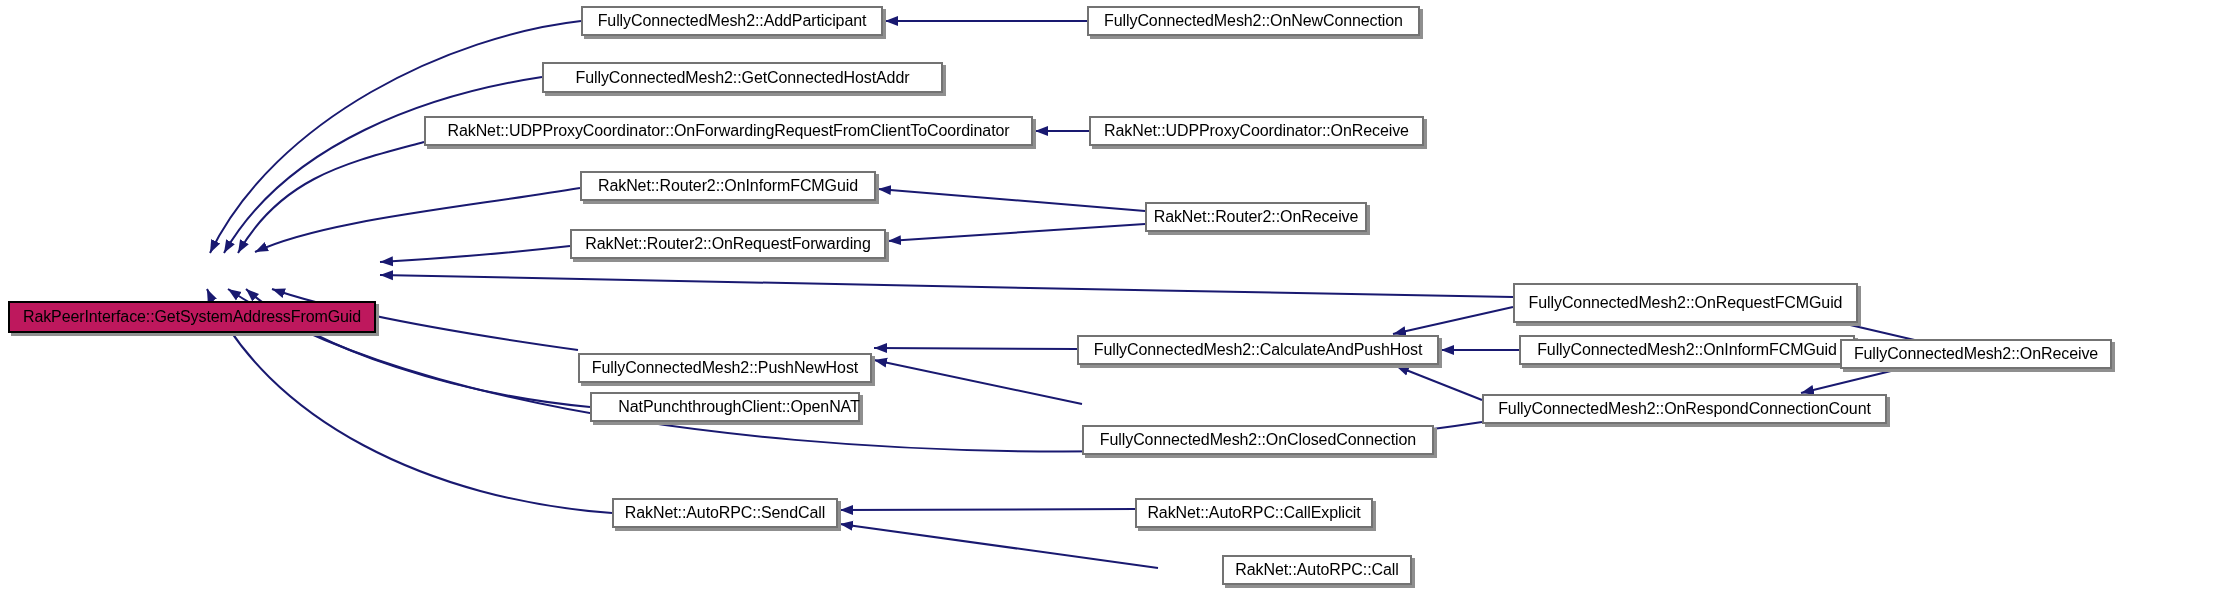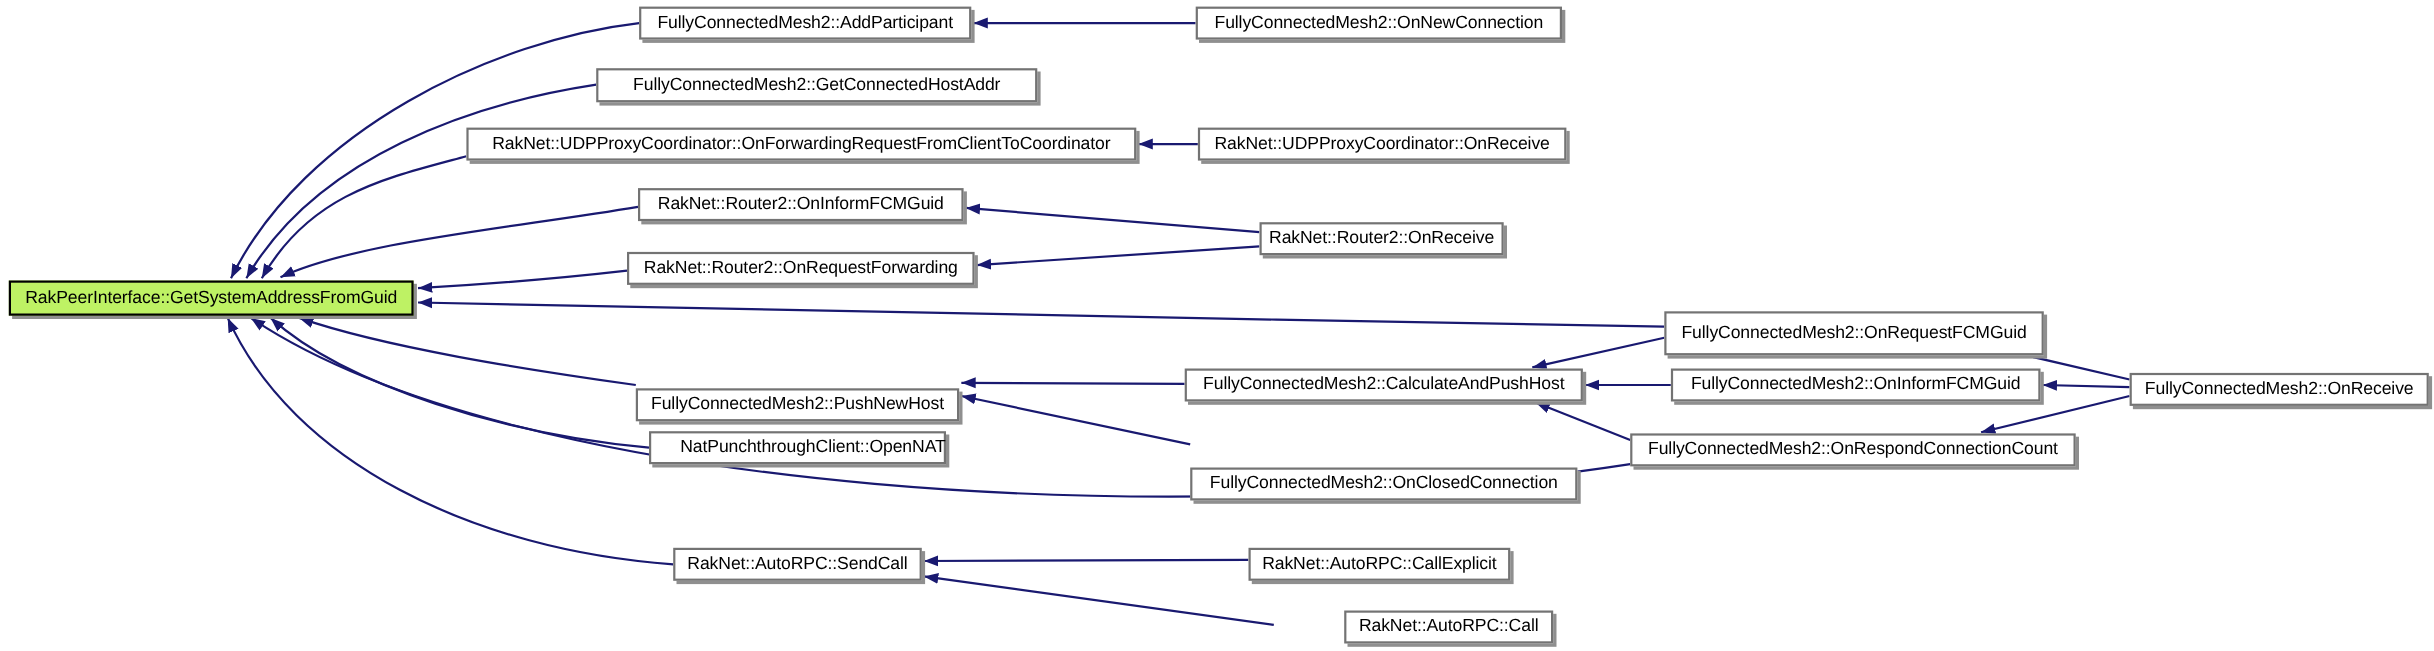--- a/index.html
+++ b/index.html
@@ -26,22 +26,23 @@
     border: 2px solid #737373;
     box-shadow: 3px 3px 0 #8f8f8f;
     box-sizing: border-box;
     font-size: 16px;
     letter-spacing: -0.1px;
     color: #000000;
     white-space: nowrap;
     cursor: pointer;
   }
   .node.root {
-    background: #bef264;
+    background: #be185d;
     border-color: #000000;
+    margin-top: 46px;
   }
   .edge {
     fill: none;
     stroke-width: 2;
   }
 </style>
 </head>
 <body>
 
 <div class="canvas">
@@ -85,21 +86,21 @@
       <div class="node" style="left: 542px; top: 62px; width: 401px; height: 31px;">FullyConnectedMesh2::GetConnectedHostAddr</div>
       <div class="node" style="left: 424px; top: 116px; width: 609px; height: 30px; text-align: right;">RakNet::UDPProxyCoordinator::OnForwardingRequestFromClientToCoordinator</div>
       <div class="node" style="left: 1089px; top: 116px; width: 335px; height: 30px;">RakNet::UDPProxyCoordinator::OnReceive</div>
       <div class="node" style="left: 580px; top: 171px; width: 296px; height: 30px;">RakNet::Router2::OnInformFCMGuid</div>
       <div class="node" style="left: 1145px; top: 202px; width: 222px; height: 30px;">RakNet::Router2::OnReceive</div>
       <div class="node" style="left: 570px; top: 229px; width: 316px; height: 30px;">RakNet::Router2::OnRequestForwarding</div>
       <div class="node" style="left: 1513px; top: 283px; width: 345px; height: 40px;">FullyConnectedMesh2::OnRequestFCMGuid</div>
       <div class="node" style="left: 578px; top: 335px; width: 294px; height: 30px; margin-top: 18px;">FullyConnectedMesh2::PushNewHost</div>
       <div class="node" style="left: 1077px; top: 335px; width: 362px; height: 30px;">FullyConnectedMesh2::CalculateAndPushHost</div>
       <div class="node" style="left: 1519px; top: 335px; width: 336px; height: 30px;">FullyConnectedMesh2::OnInformFCMGuid</div>
-      <div class="node" style="left: 1936px; top: 339px; width: 272px; height: 30px;">FullyConnectedMesh2::OnReceive</div>
+      <div class="node" style="left: 1840px; top: 339px; width: 272px; height: 30px;">FullyConnectedMesh2::OnReceive</div>
       <div class="node" style="left: 590px; top: 392px; width: 270px; height: 30px; padding-left: 28px;">NatPunchthroughClient::OpenNAT</div>
       <div class="node" style="left: 1082px; top: 392px; width: 352px; height: 30px; margin-top: 33px;">FullyConnectedMesh2::OnClosedConnection</div>
       <div class="node" style="left: 1482px; top: 394px; width: 405px; height: 30px;">FullyConnectedMesh2::OnRespondConnectionCount</div>
       <div class="node" style="left: 612px; top: 498px; width: 226px; height: 30px;">RakNet::AutoRPC::SendCall</div>
       <div class="node" style="left: 1135px; top: 498px; width: 238px; height: 30px;">RakNet::AutoRPC::CallExplicit</div>
       <div class="node" style="left: 1222px; top: 555px; width: 190px; height: 30px;">RakNet::AutoRPC::Call</div>
     </div>
 </div>
 
 </body></html>

